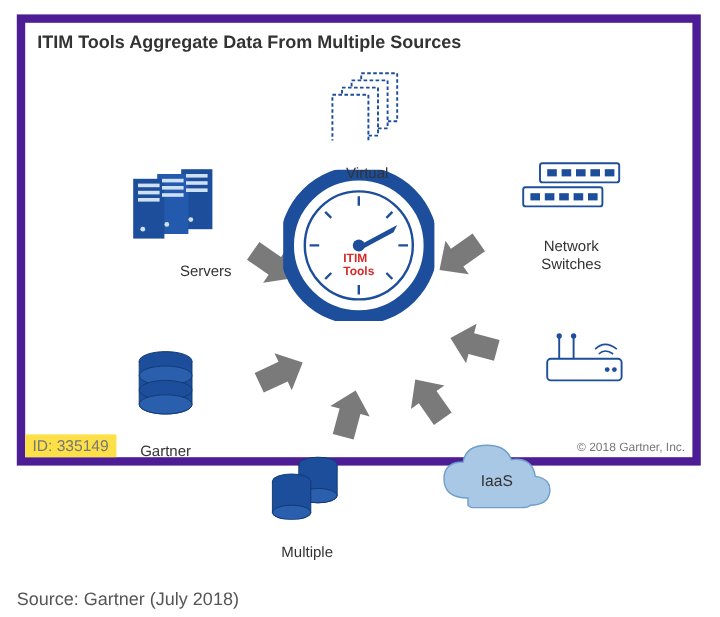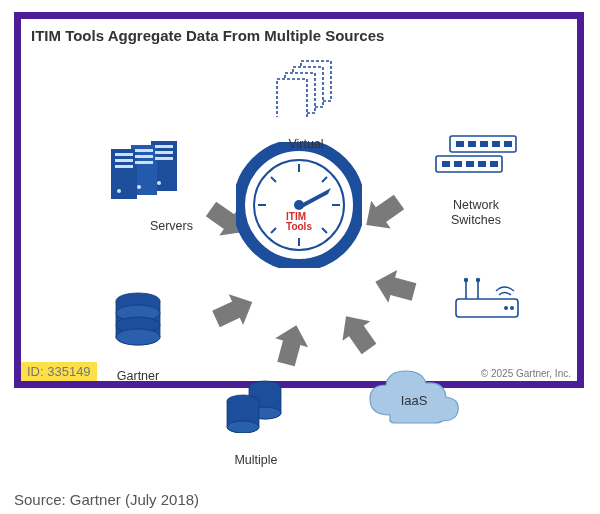--- a/index.html
+++ b/index.html
@@ -235,17 +235,17 @@
             <rect x="48" y="20" width="18" height="3"></rect>
           <circle cx="12" cy="54" r="2"></circle>
             <circle cx="32" cy="50" r="2"></circle>
             <circle cx="52" cy="46" r="2"></circle>
         </g>
       </svg>
       <span class="label">Servers</span>
     </div>
 
     <div class="id-badge">ID: 335149</div>
-    <div class="copyright">© 2025 Gartner, Inc.</div>
+    <div class="copyright">© 2018 Gartner, Inc.</div>
   </div>
 
   <div class="source-line">Source: Gartner (July 2018)</div>
 </div>
 
 </body></html>

